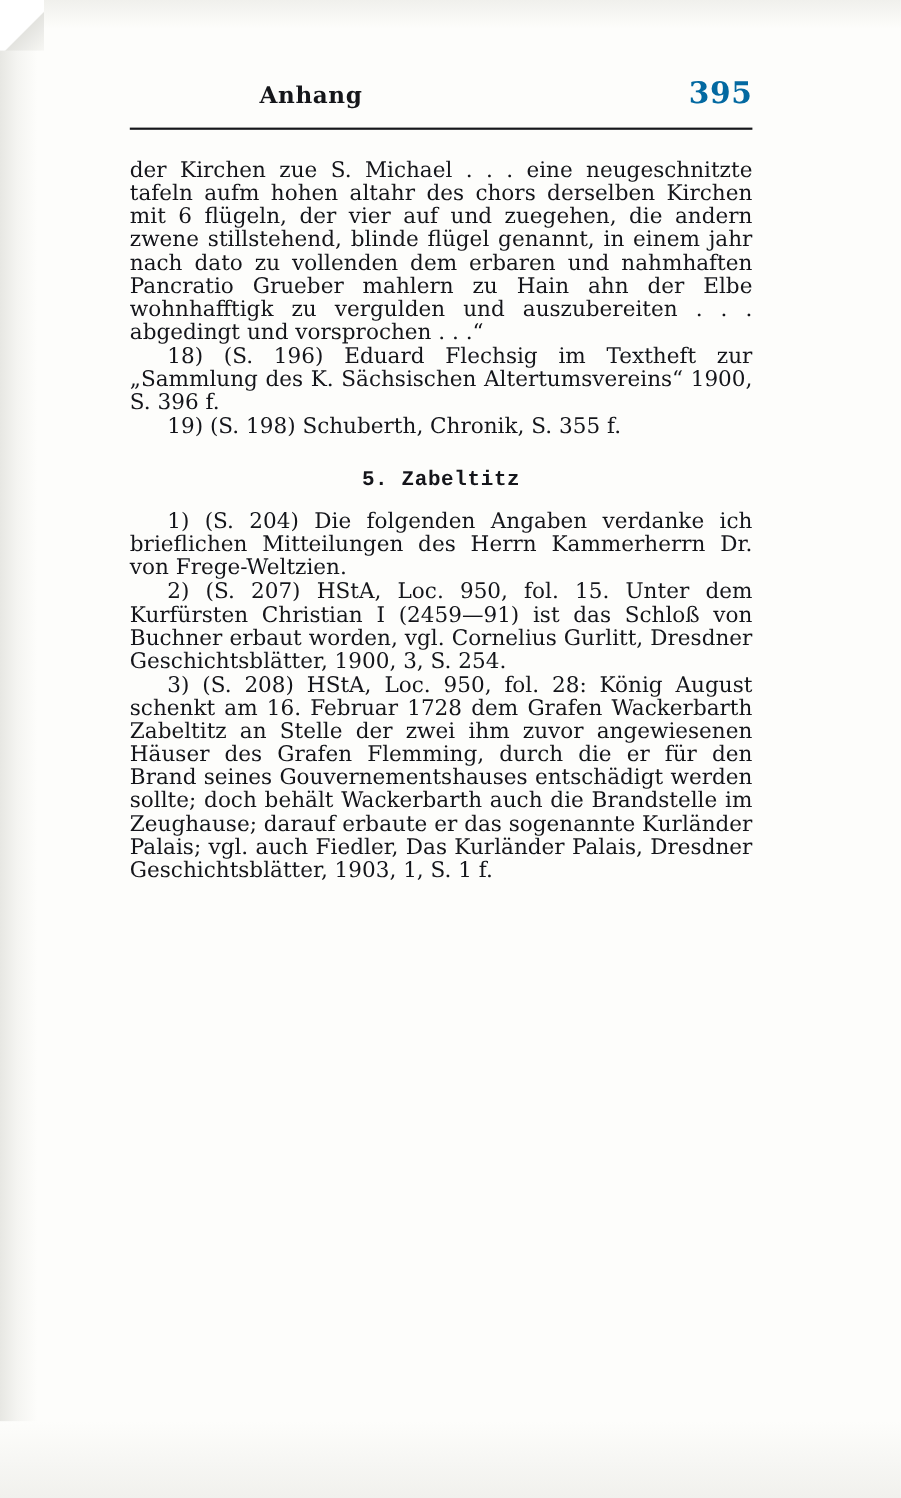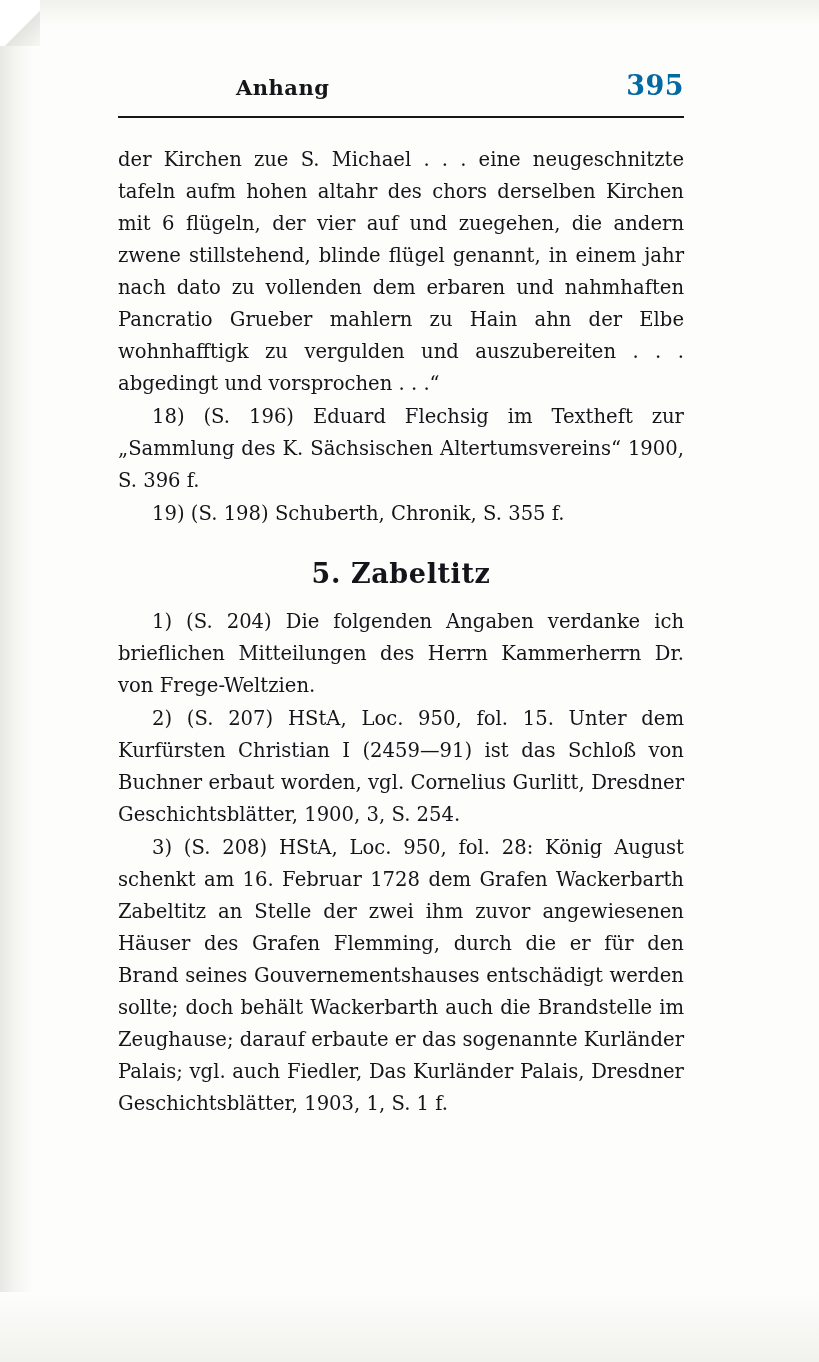--- a/index.html
+++ b/index.html
@@ -85,41 +85,42 @@
     border-top: 2px solid #16171b;
     margin: 6px 0 0 0;
     width: 566px;
   }
 
   
   .body {
     margin-top: 26px;
     font-family: "DejaVu Serif", serif;
     font-size: 19.6px;
-    line-height: 32px;
+    line-height: 21px;
     color: #14151a;
     text-align: justify;
     text-justify: inter-word;
     -webkit-hyphens: none;
     hyphens: none;
   }
   .para {
     margin: 0 0 0 0;
     text-align: justify;
   }
   .para + .para { margin-top: 1px; }
   .indent { text-indent: 34px; }
 
   .sec-heading {
     text-align: center;
-    font-size: 27px;
+    font-size: 19px;
     font-weight: 700;
     margin: 28px 0 16px 0;
     letter-spacing: 0.6px;
     color: #14151a;
+    font-family: Liberation Mono, monospace;
   }
 </style>
 </head>
 <body>
 
 <div class="page">
   <div class="edge-top"></div>
   <div class="edge-left"></div>
   <div class="edge-bottom"></div>
   <div class="corner-fold"></div>

